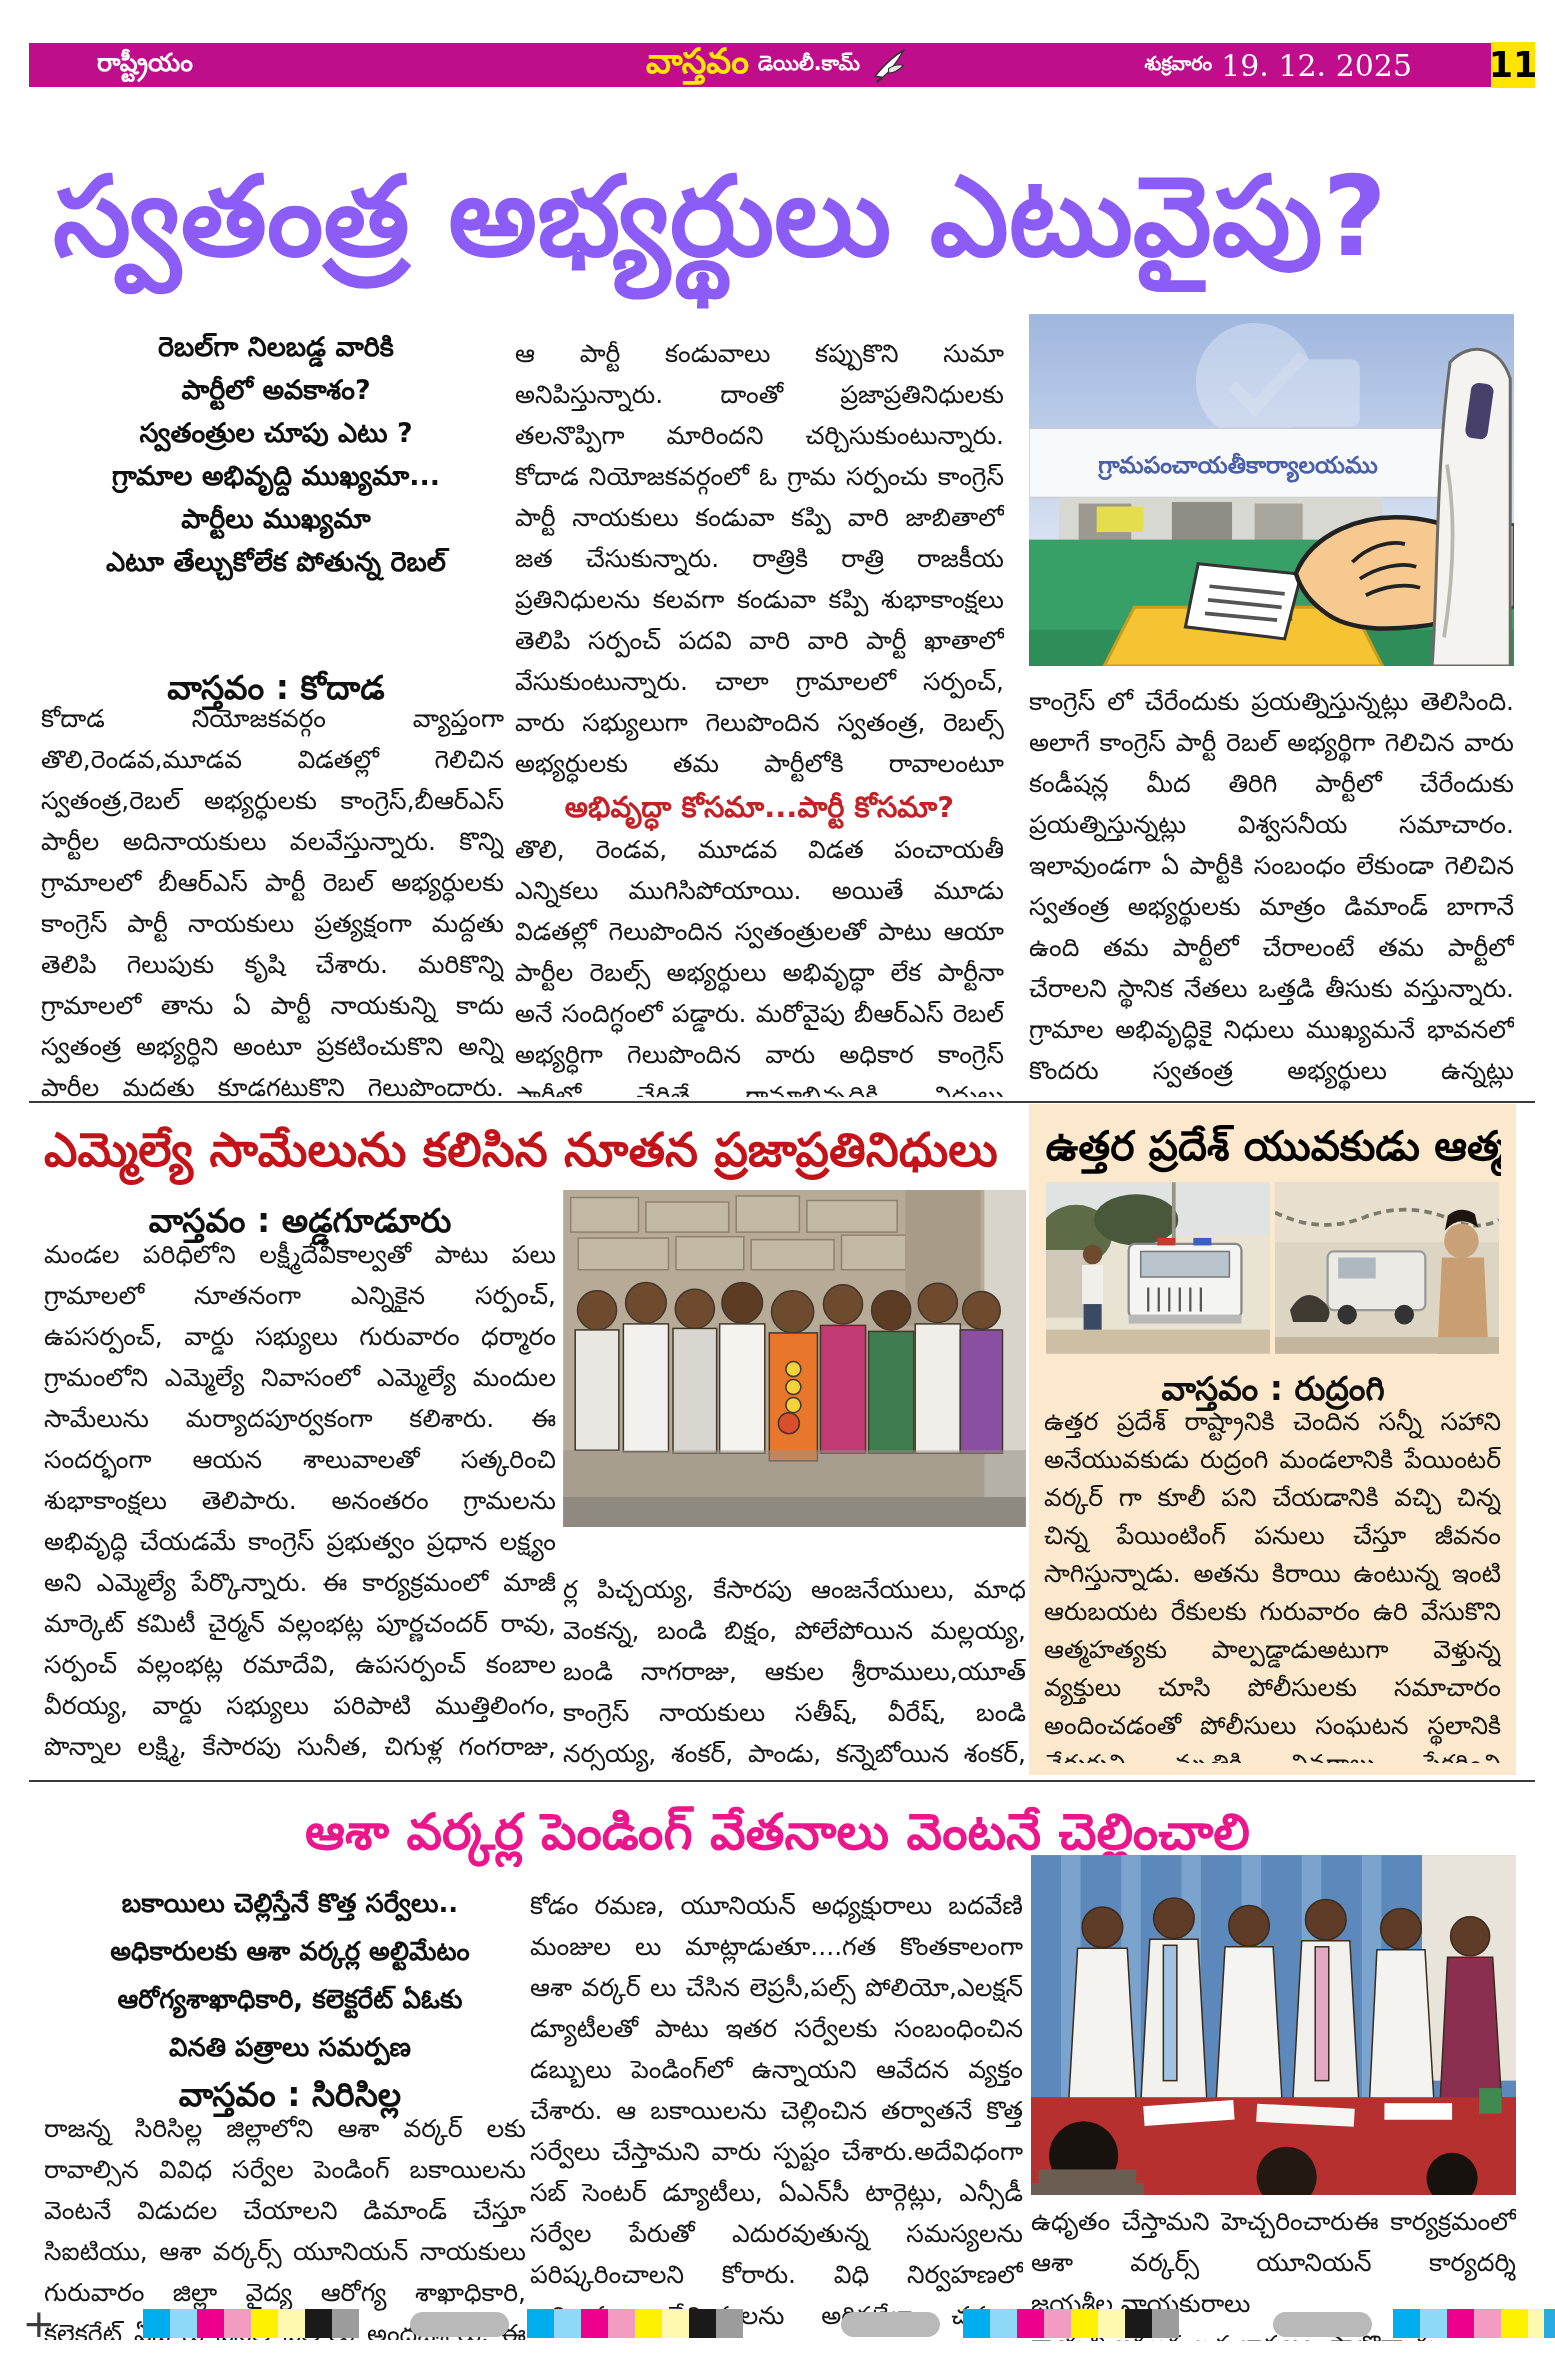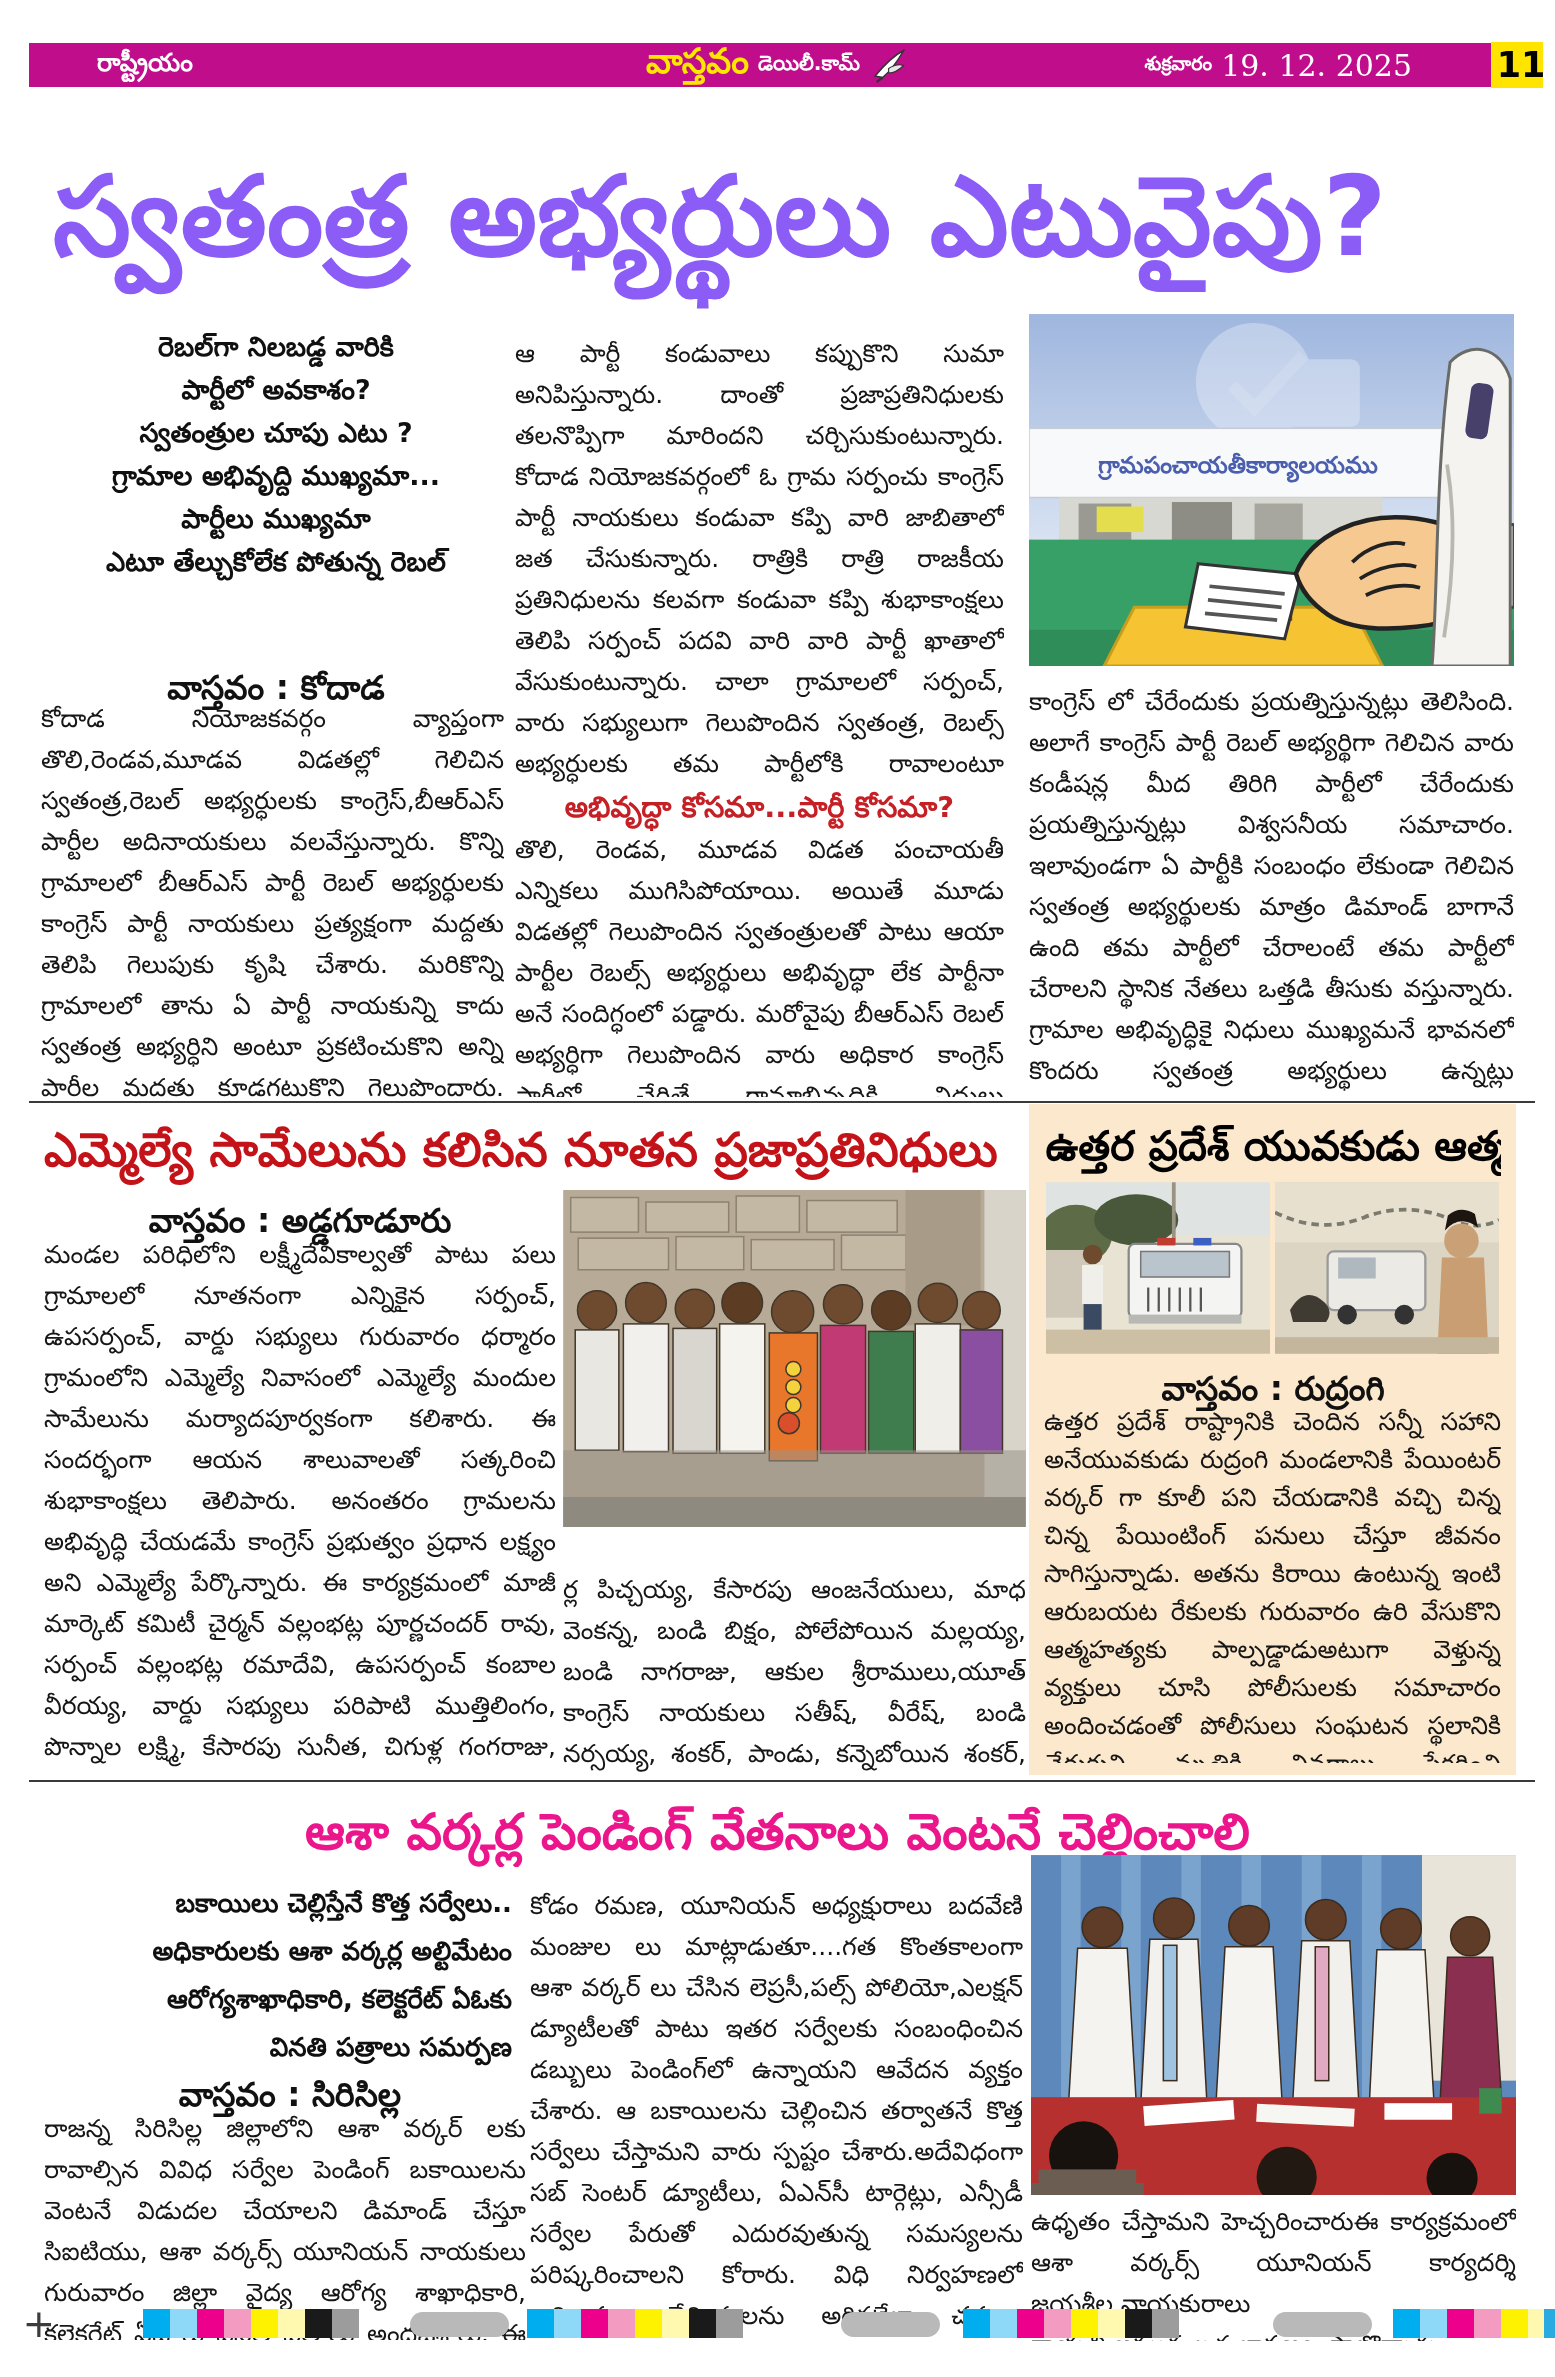--- a/index.html
+++ b/index.html
@@ -13,21 +13,21 @@
   .masthead{position:absolute;left:50%;top:0;height:44px;transform:translateX(-50%);
             display:flex;align-items:center;gap:9px;white-space:nowrap;}
   .masthead-main{color:#FFE600;font-size:35px;font-weight:bold;}
   .masthead-suffix{color:#ffffff;font-size:20.3px;font-weight:bold;}
   .header-date{position:absolute;right:113px;top:0;height:44px;display:flex;align-items:center;
                gap:9px;color:#ffffff;white-space:nowrap;}
   .header-day{font-size:19px;font-weight:bold;}
   .header-num{font-size:30px;font-family:"DejaVu Serif",serif;}
   .page-number-box{position:absolute;left:1491px;top:42px;width:44px;height:46px;background:#FFE400;
                    display:flex;align-items:center;justify-content:center;
-                   color:#000;font-size:35px;font-weight:bold;padding-left:8px;}
+                   color:#000;font-size:35px;font-weight:bold;}
 
   
   .body-text{font-size:25px;line-height:41px;text-align:justify;color:#161616;overflow:hidden;}
   .dateline{font-weight:bold;font-size:33px;color:#111;text-align:center;white-space:nowrap;overflow:hidden;}
 
   
   .lead-headline{position:absolute;left:53px;top:126px;width:1463px;height:184px;
                  color:#8b5cf6;font-size:111px;font-weight:bold;line-height:181px;
                  white-space:nowrap;overflow:hidden;}
   .lead-intro{position:absolute;left:56px;top:325px;width:440px;text-align:center;
@@ -56,21 +56,21 @@
   .suicide-box{position:absolute;left:1029px;top:1104px;width:487px;height:671px;background:#FCE8CC;}
   .suicide-headline{position:absolute;left:16.6px;top:12px;width:455px;color:#000;
                     font-size:41px;font-weight:bold;line-height:60px;white-space:nowrap;overflow:hidden;}
   .suicide-photos{position:absolute;left:16.6px;top:78px;width:454px;height:172px;display:flex;gap:5.3px;}
   .suicide-dateline{position:absolute;left:16.6px;top:265px;width:455px;}
   .suicide-body{position:absolute;left:15px;top:299px;width:457px;height:360px;line-height:38px;}
 
   
   .asha-headline{position:absolute;left:0;top:1798px;width:1555px;text-align:center;color:#EC168C;
                  font-size:50px;font-weight:bold;line-height:69px;white-space:nowrap;overflow:hidden;}
-  .asha-intro{position:absolute;left:68px;top:1879px;width:444px;text-align:right;
+  .asha-intro{position:absolute;left:68px;top:1879px;width:444px;text-align:center;
               font-weight:bold;font-size:26px;line-height:48px;color:#101010;overflow:hidden;}
   .asha-dateline{position:absolute;left:68px;top:2075px;width:444px;}
   .asha-col1{position:absolute;left:44px;top:2108px;width:482px;height:232px;}
   .asha-col2{position:absolute;left:530px;top:1885px;width:493px;height:455px;}
   .asha-photo{position:absolute;left:1031px;top:1855px;width:485px;height:340px;overflow:hidden;}
   .asha-caption{position:absolute;left:1031px;top:2201px;width:485px;height:140px;}
 
   
   .calibration{position:absolute;left:0;top:2301px;width:1555px;height:45px;overflow:hidden;}
   .crop-mark{position:absolute;top:0;font-size:39px;color:#3c3c3c;font-weight:normal;}

